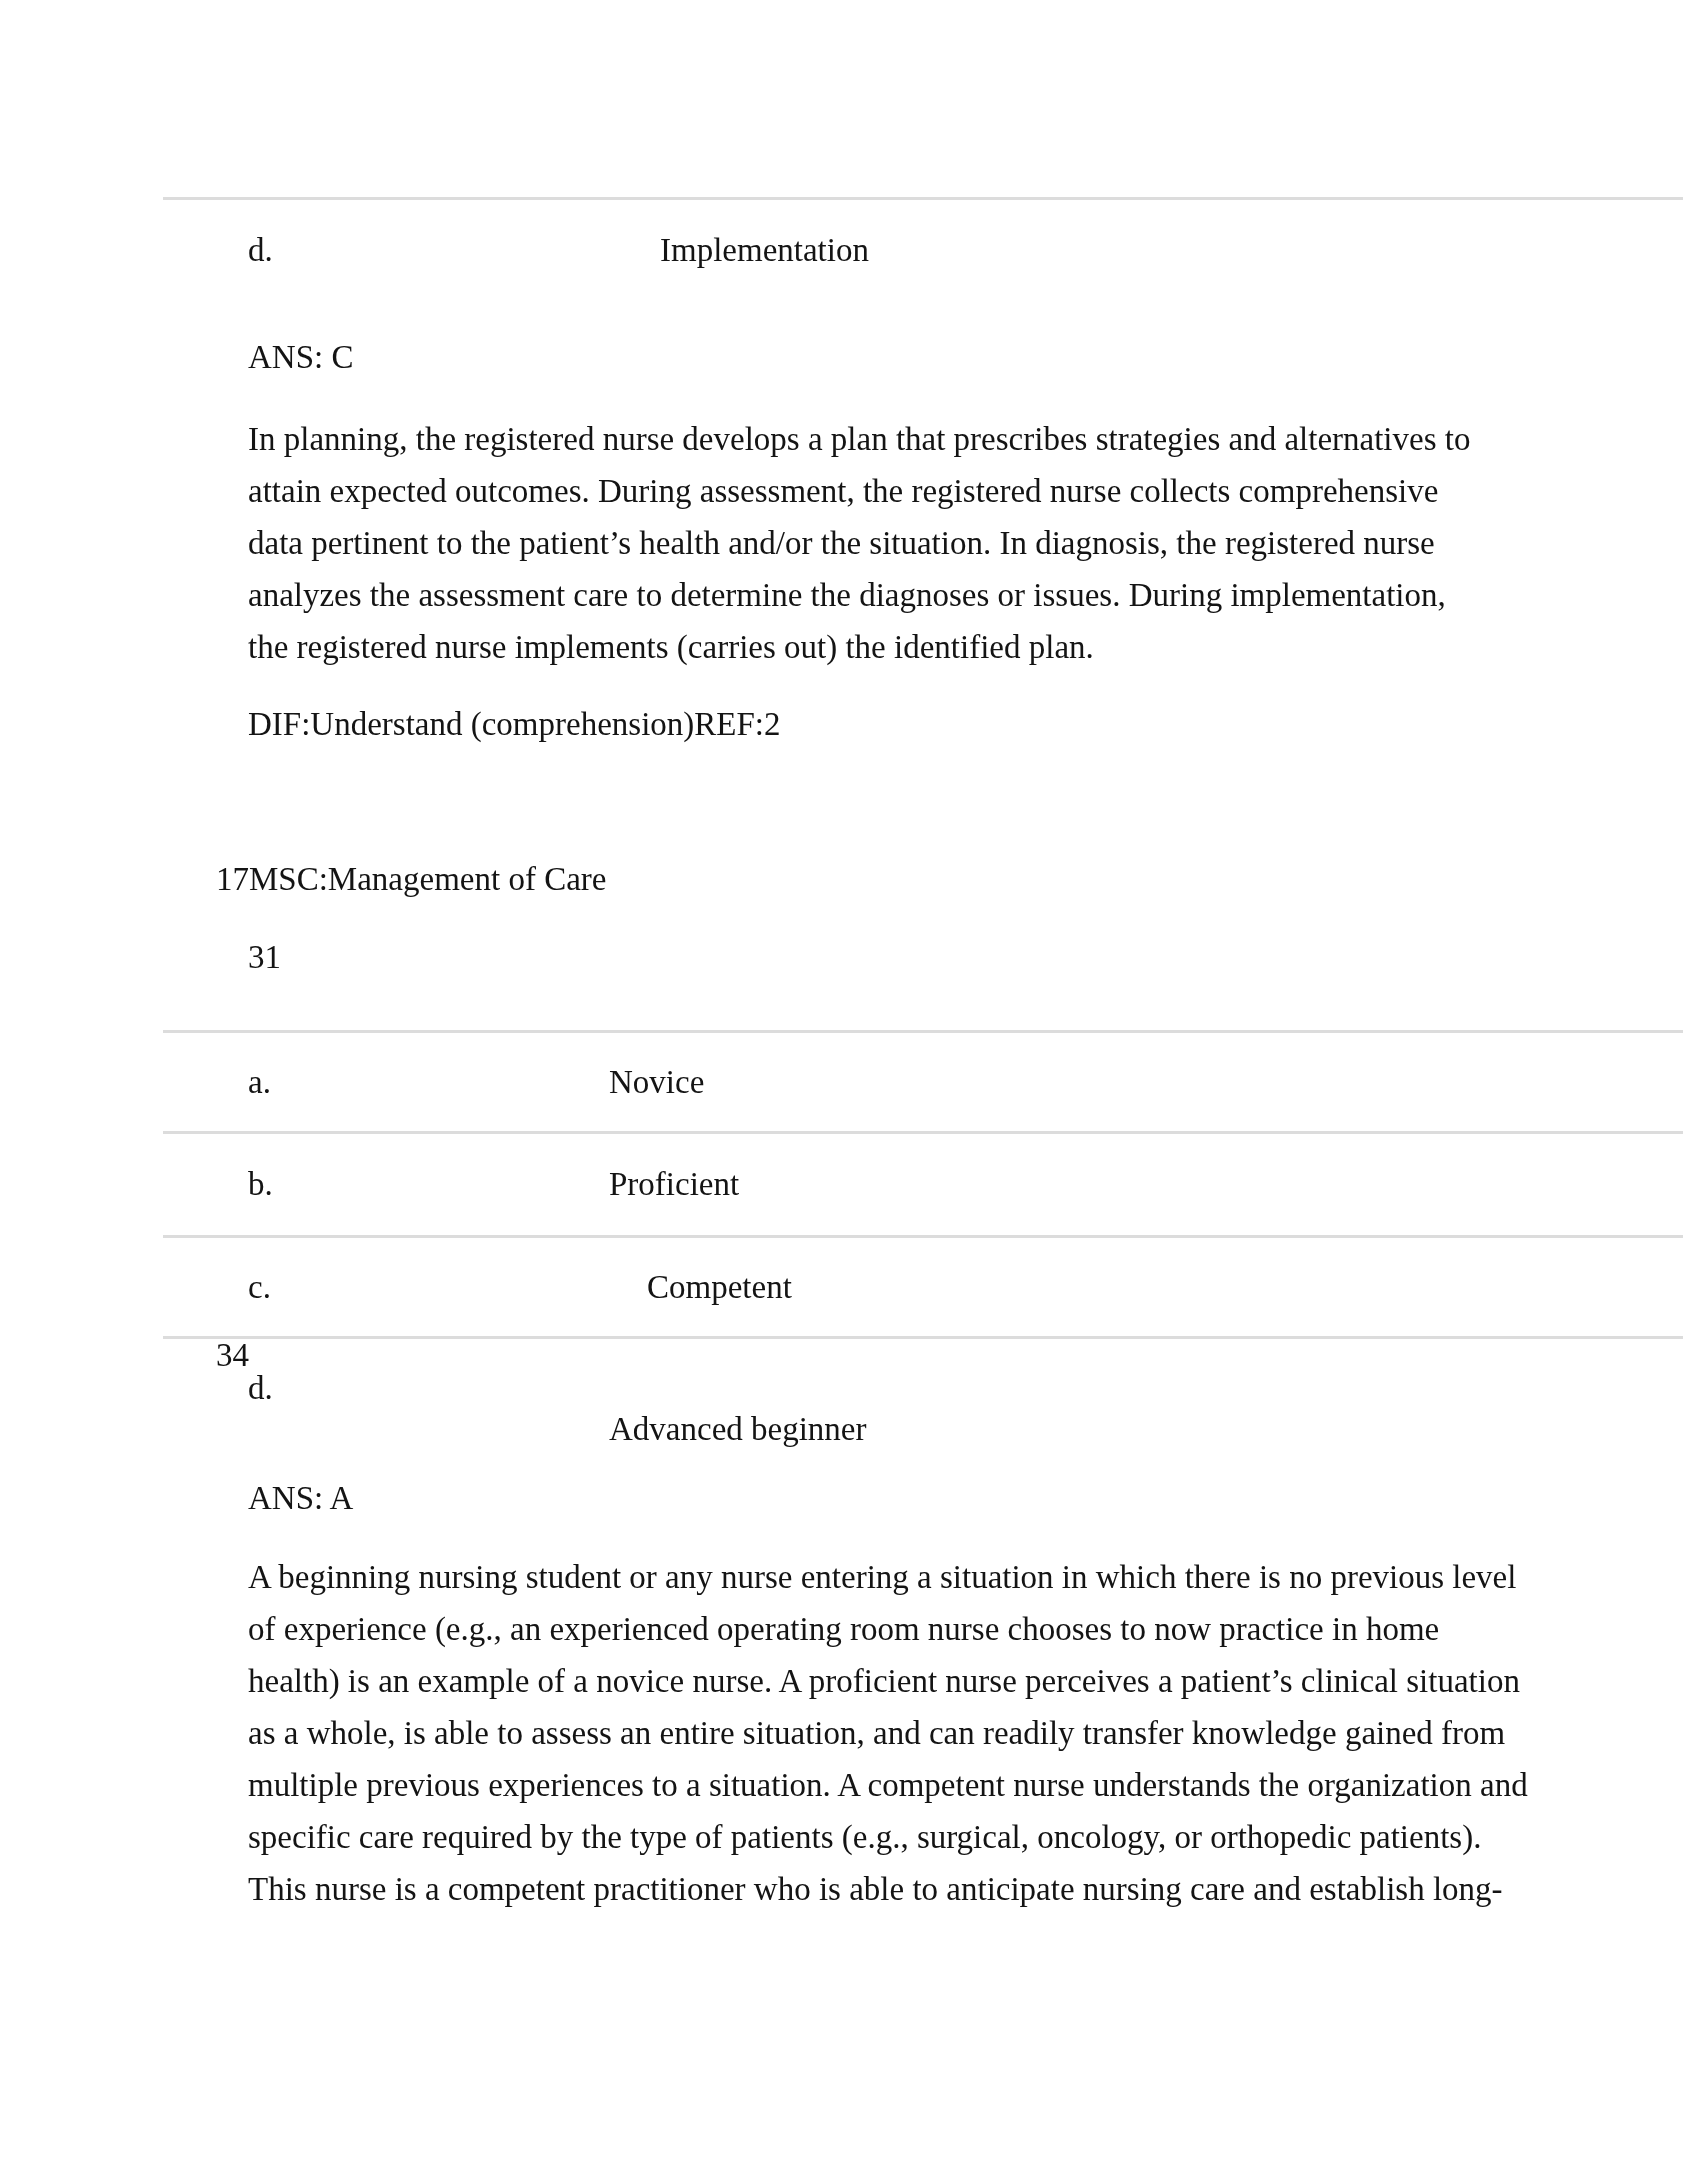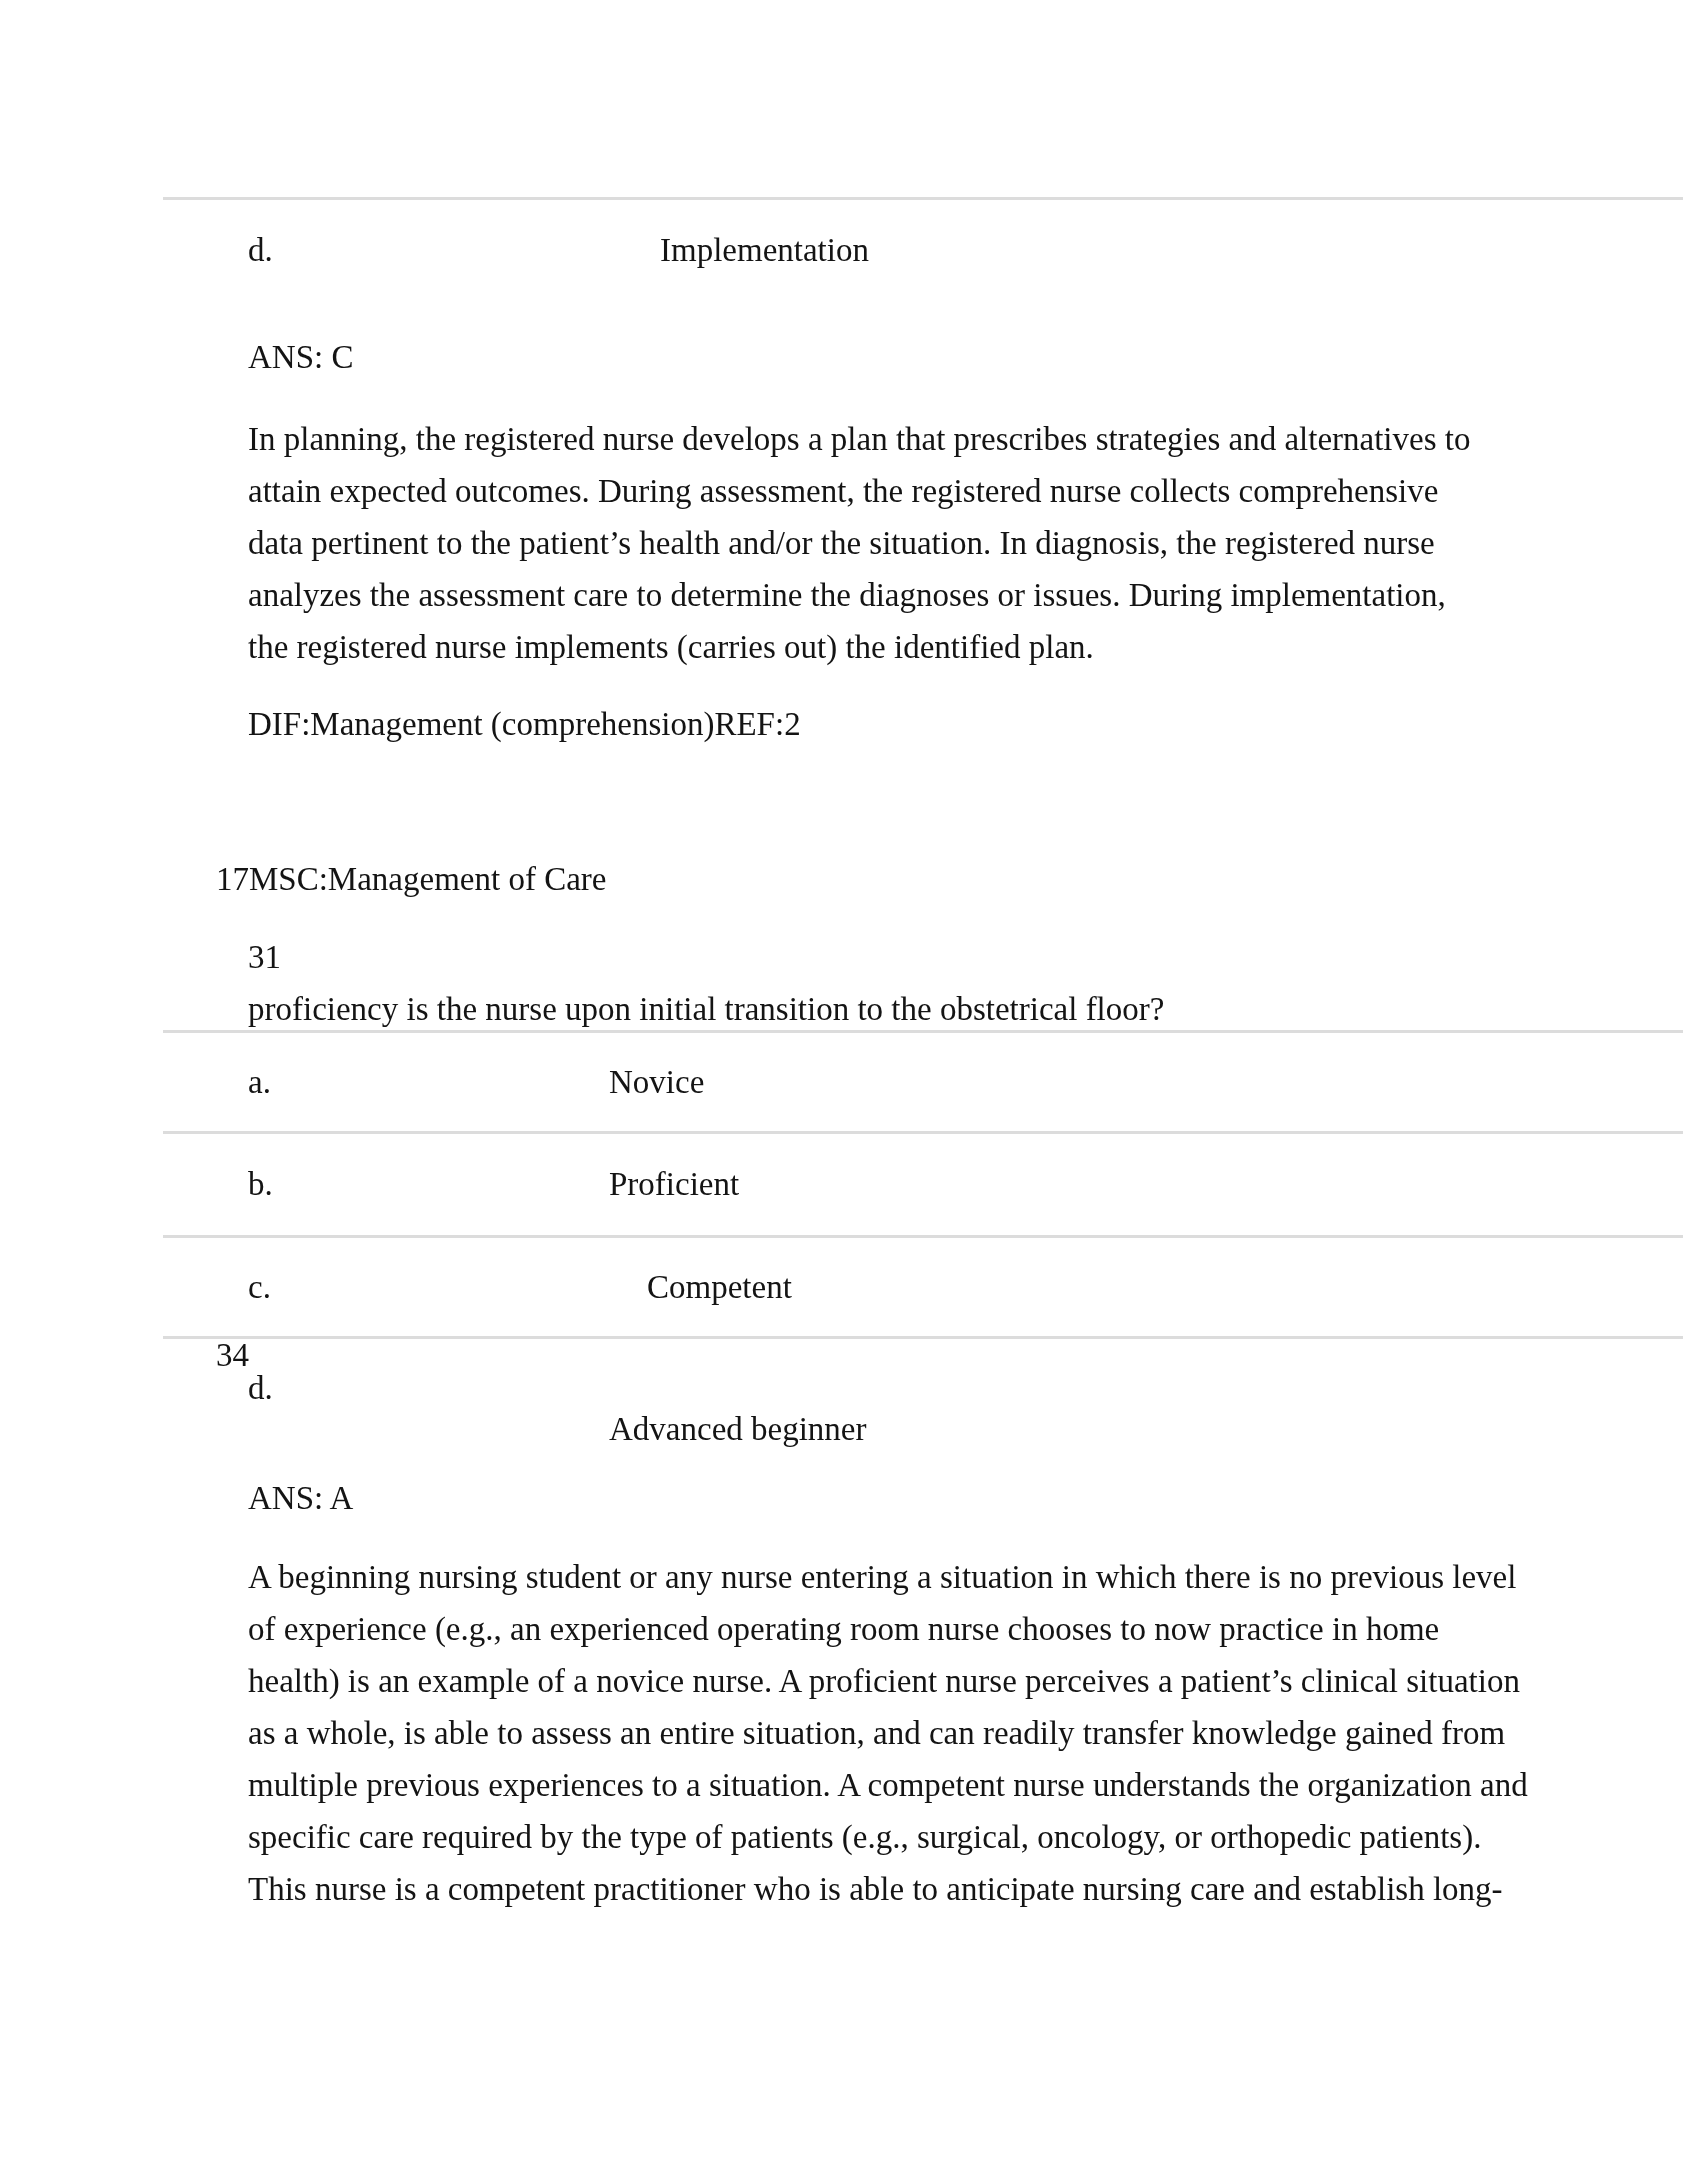--- a/index.html
+++ b/index.html
@@ -43,27 +43,26 @@
   <div class="abs" style="left:248px; top:331px;">ANS: C</div>
 
   <div class="abs para" style="left:248px; top:413px;">
     <div>In planning, the registered nurse develops a plan that prescribes strategies and alternatives to</div>
     <div>attain expected outcomes. During assessment, the registered nurse collects comprehensive</div>
     <div>data pertinent to the patient’s health and/or the situation. In diagnosis, the registered nurse</div>
     <div>analyzes the assessment care to determine the diagnoses or issues. During implementation,</div>
     <div>the registered nurse implements (carries out) the identified plan.</div>
   </div>
 
-  <div class="abs" style="left:248px; top:698px;">DIF:Management (comprehension)REF:2</div>
+  <div class="abs" style="left:248px; top:698px;">DIF:Understand (comprehension)REF:2</div>
 
 
   <div class="abs" style="left:216px; top:853px;">17MSC:Management of Care</div>
 
   <div class="abs" style="left:248px; top:931px;">31</div>
-  <div class="abs" style="left:248px; top:983px;">proficiency is the nurse upon initial transition to the obstetrical floor?</div>
 
   <div class="hline" style="top:1030px;"></div>
 
   <div class="abs" style="left:248px; top:1056px;">a.</div>
   <div class="abs" style="left:609px; top:1056px;">Novice</div>
 
   <div class="hline" style="top:1131px;"></div>
 
   <div class="abs" style="left:248px; top:1158px;">b.</div>
   <div class="abs" style="left:609px; top:1158px;">Proficient</div>

